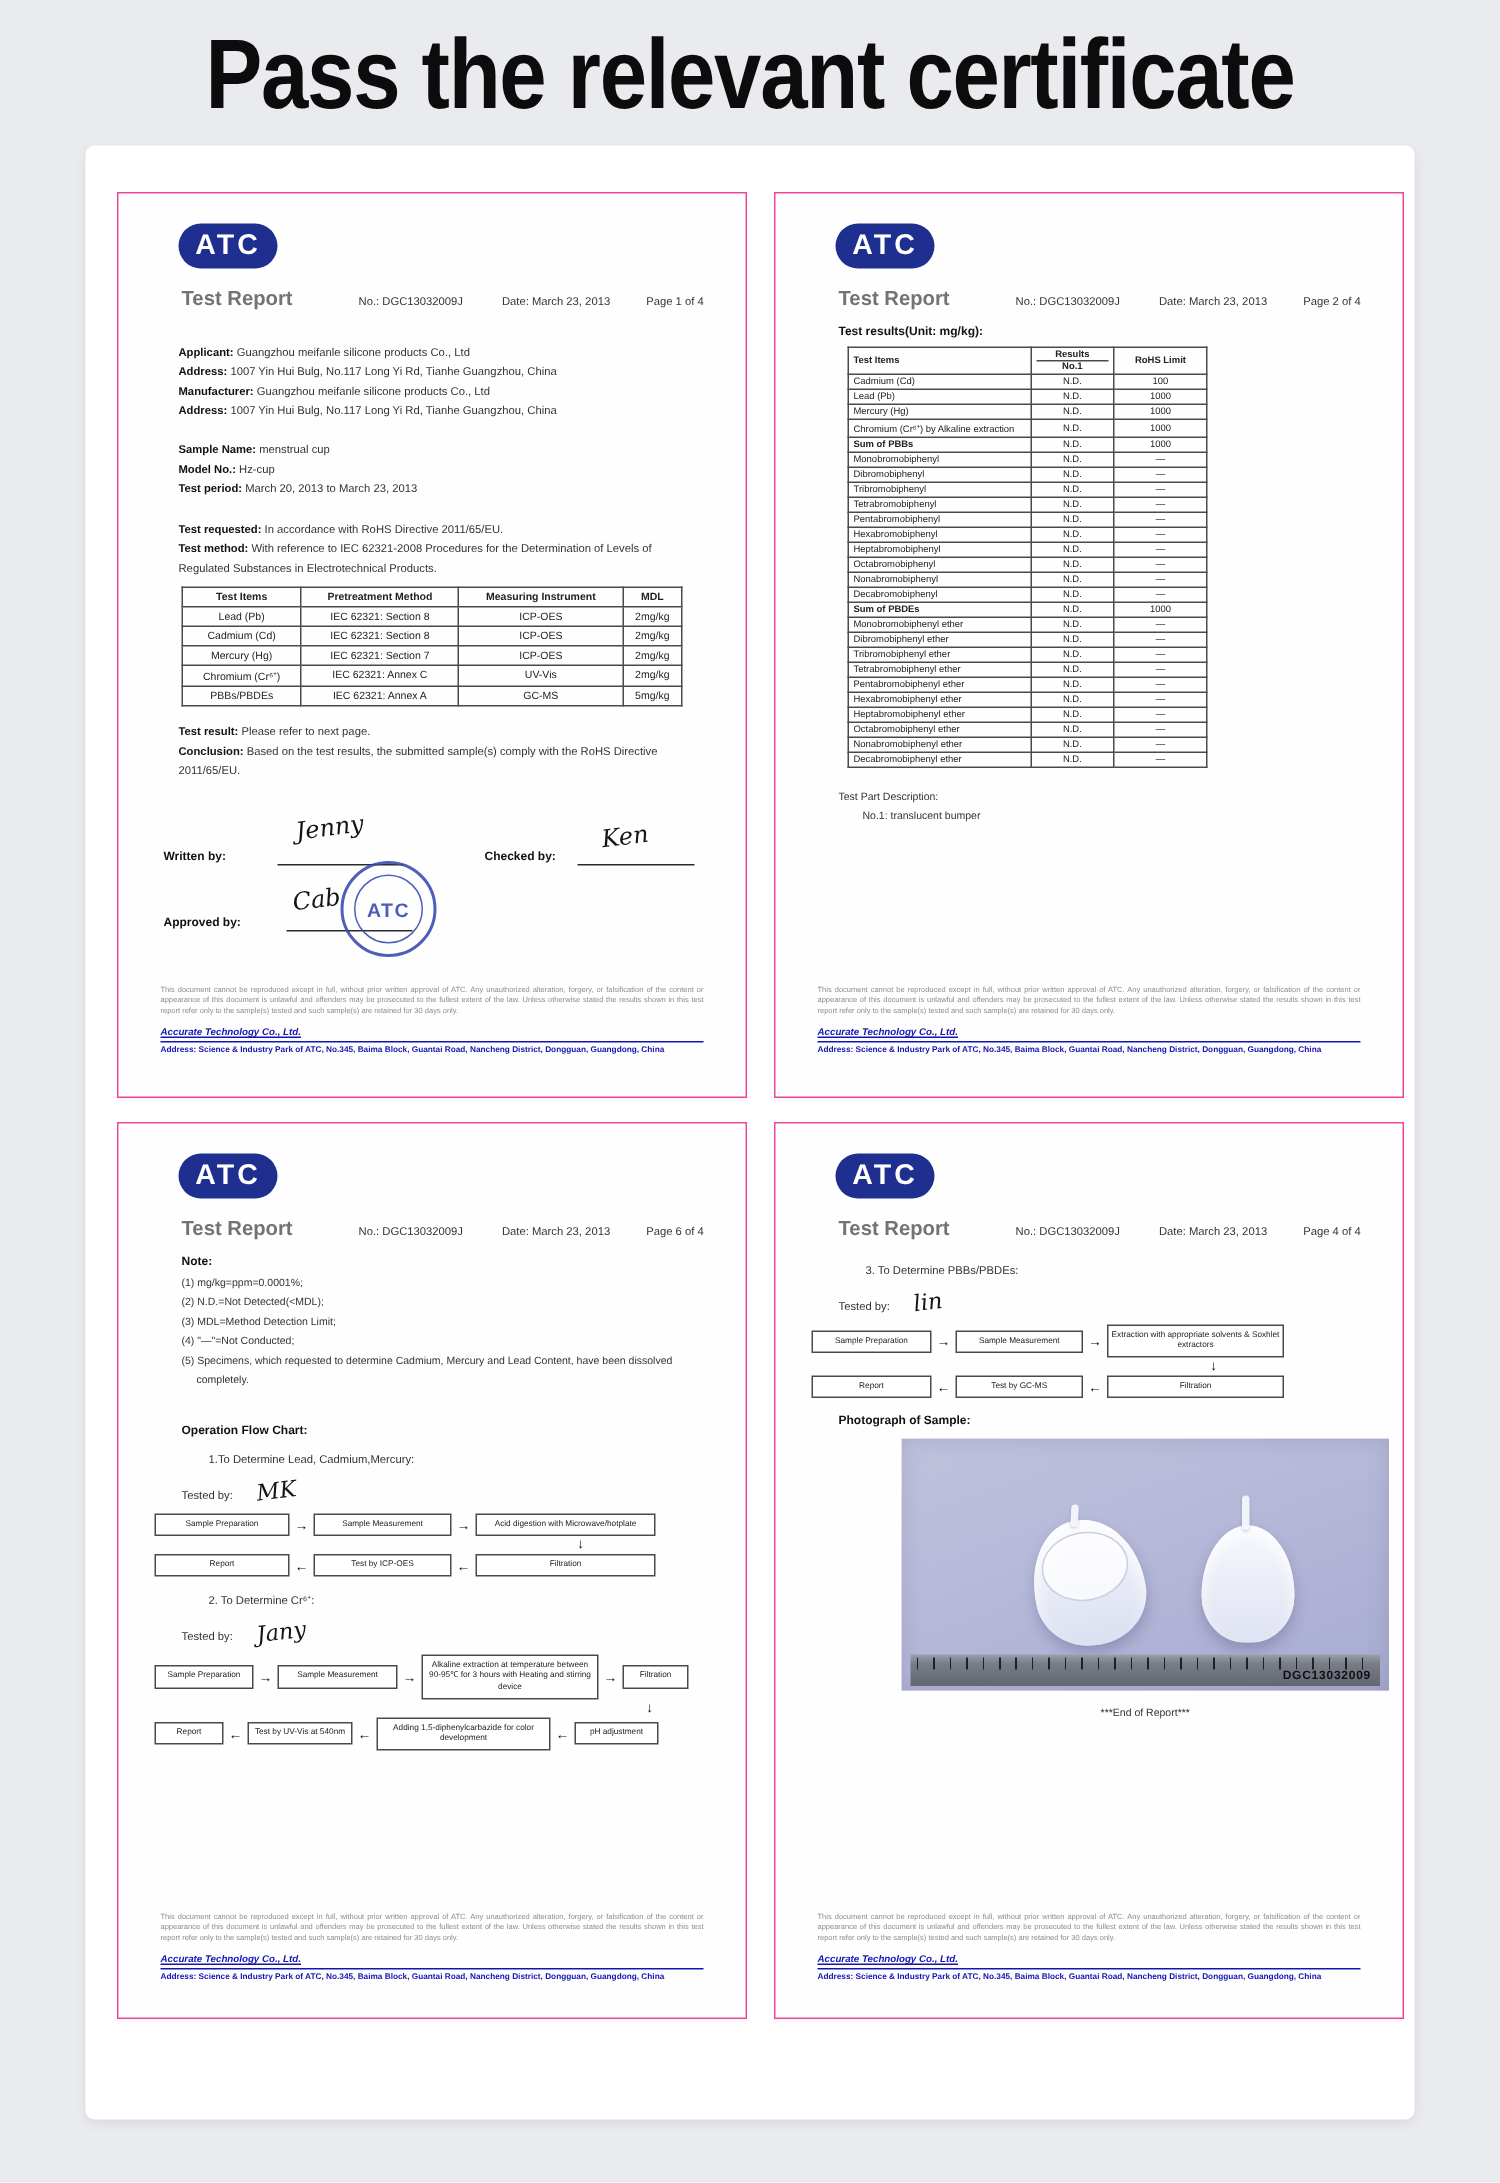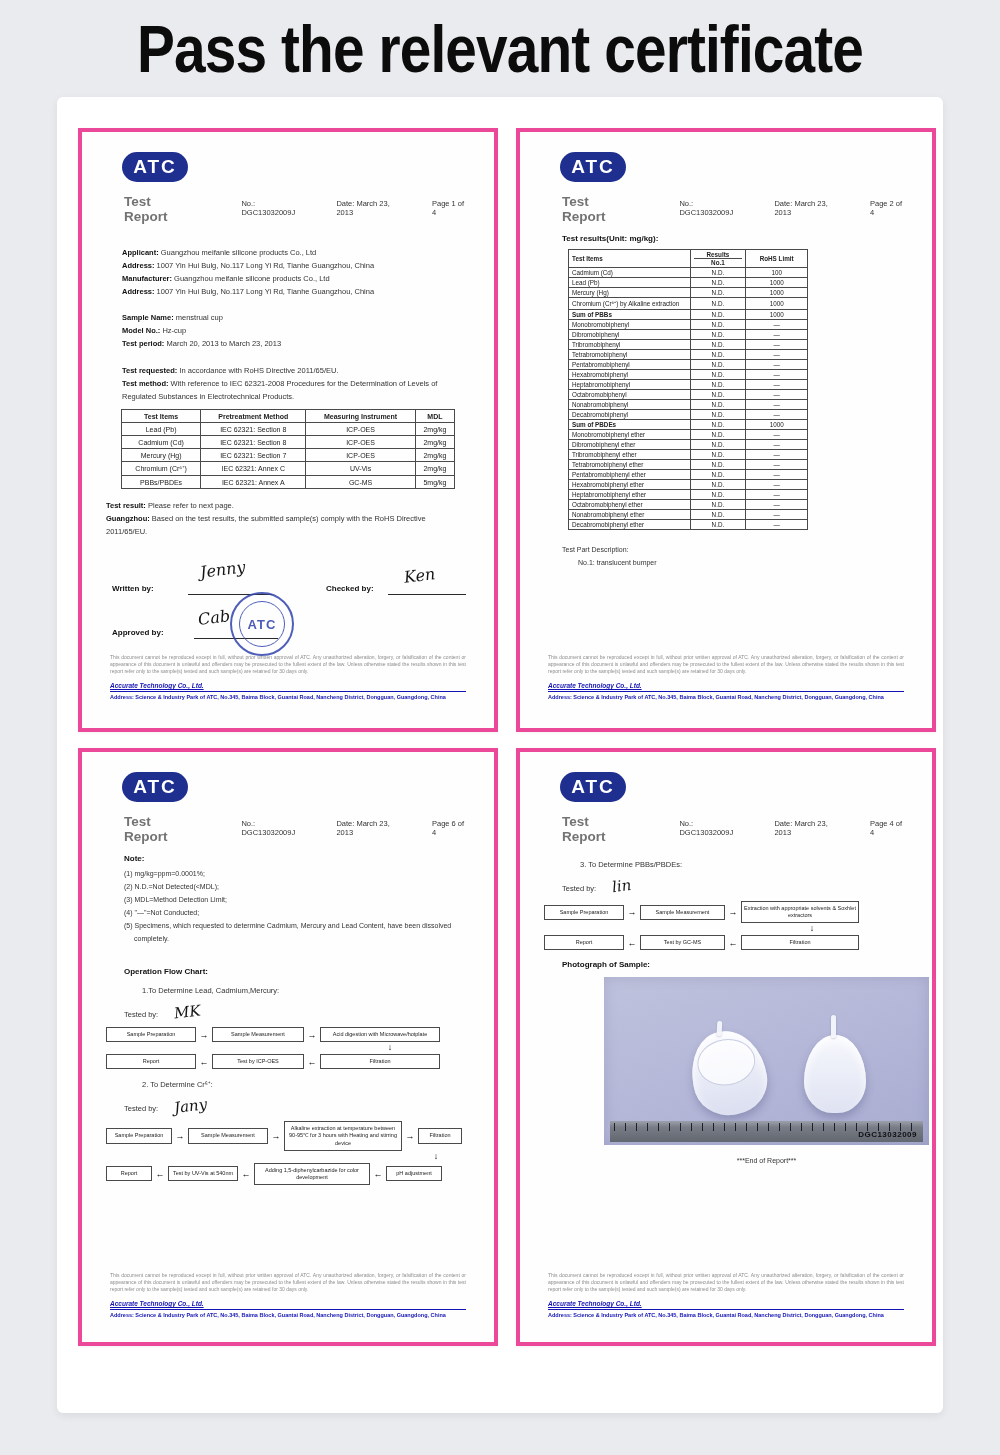--- a/index.html
+++ b/index.html
@@ -6,21 +6,21 @@
   html,body { margin:0; padding:0; }
   body { width:1000px; height:1455px; background:#e9ebee; font-family:"Liberation Sans", sans-serif; }
   .page { position:relative; width:1000px; height:1455px; overflow:hidden; }
 
   .page-title { margin:0; padding-top:12px; text-align:center; font-size:66px; line-height:1.15;
     font-weight:600; letter-spacing:-1px; color:#0c0c0c; transform:scaleX(0.86); }
 
   .panel { position:absolute; left:57px; top:97px; width:886px; height:1316px; background:#ffffff;
     border-radius:6px; box-shadow:0 3px 8px rgba(0,0,0,0.07); }
 
-  .doc { position:absolute; width:420px; background:#fefefe; border:4px solid #ec4899;
+  .doc { position:absolute; width:420px; background:#fefefe; border:1px solid #ec4899;
     box-shadow:0 1px 3px rgba(0,0,0,0.05); overflow:hidden; color:#2a2a2a; }
   .doc1 { left:21px;  top:31px;  height:604px; }
   .doc2 { left:459px; top:31px;  height:604px; }
   .doc3 { left:21px;  top:651px; height:598px; }
   .doc4 { left:459px; top:651px; height:598px; }
 
   .atc-logo { margin:20px 0 0 40px; width:66px; height:30px; background:#1f2f90; border-radius:15px;
     display:flex; align-items:center; justify-content:center; }
   .atc-logo span { color:#ffffff; font-weight:bold; font-size:19px; letter-spacing:2px; }
 
@@ -36,21 +36,21 @@
   .ib2 { margin-top:13px; }
   .ib3 { margin-top:14px; }
   .info-line { font-size:7.5px; line-height:13px; color:#333; }
   .info-line b { color:#111; }
 
   table { border-collapse:collapse; }
   .mtable { margin:6px auto 0 auto; width:334px; font-size:7px; }
   .mtable th, .mtable td { border:1px solid #4a4a4a; text-align:center; padding:2px 2px; height:13px; color:#222; }
   .mtable th { font-weight:bold; }
 
-  .result-block { margin:10px 30px 0 24px; font-size:7.5px; line-height:13px; color:#333; }
+  .result-block { margin:10px 30px 0 40px; font-size:7.5px; line-height:13px; color:#333; }
   .result-line b { color:#111; }
   .concl-wrap { padding-left:0; }
 
   .sig-area { position:relative; margin:14px 0 0 0; height:110px; }
   .sig-label { position:absolute; font-size:8px; font-weight:bold; color:#111; }
   .sig-line  { position:absolute; height:1px; background:#2a2a2a; }
   .sig-hand  { position:absolute; font-family:"DejaVu Serif", serif; font-style:italic;
     font-size:16px; color:#141414; transform:rotate(-7deg); }
   .stamp { position:absolute; left:148px; top:40px; width:64px; height:64px; border:2px solid #3749b0;
     border-radius:50%; display:flex; align-items:center; justify-content:center; opacity:0.88; }
@@ -209,21 +209,21 @@
               <td>5mg/kg</td>
             </tr>
           </tbody>
       </table>
 
       <div class="result-block">
         <div class="result-line">
           <b>Test result:</b><span> Please refer to next page.</span>
         </div>
         <div class="result-line concl-wrap">
-          <b>Guangzhou:</b><span> Based on the test results, the submitted sample(s) comply with the RoHS Directive 2011/65/EU.</span>
+          <b>Conclusion:</b><span> Based on the test results, the submitted sample(s) comply with the RoHS Directive 2011/65/EU.</span>
         </div>
       </div>
 
       <div class="sig-area">
         <span class="sig-label" style="left:30px; top:32px;">Written by:</span>
         <span class="sig-line" style="left:106px; top:42px; width:84px;"></span>
         <span class="sig-hand" style="left:118px; top:8px;">Jenny</span>
         <span class="sig-label" style="left:244px; top:32px;">Checked by:</span>
         <span class="sig-line" style="left:306px; top:42px; width:78px;"></span>
         <span class="sig-hand" style="left:322px; top:14px;">Ken</span>

